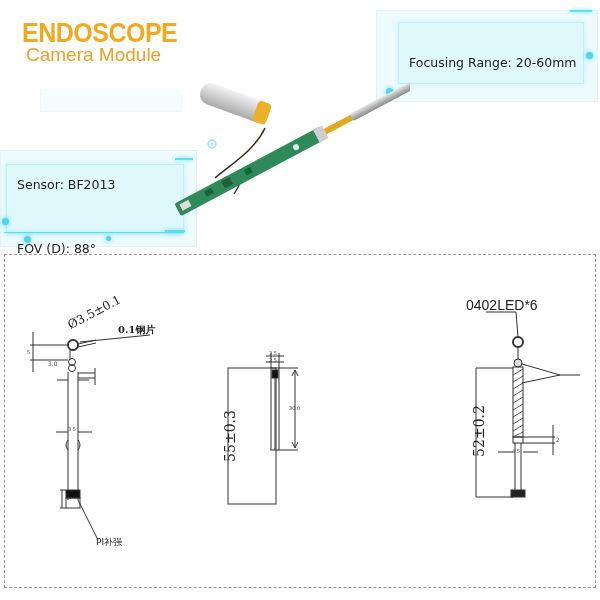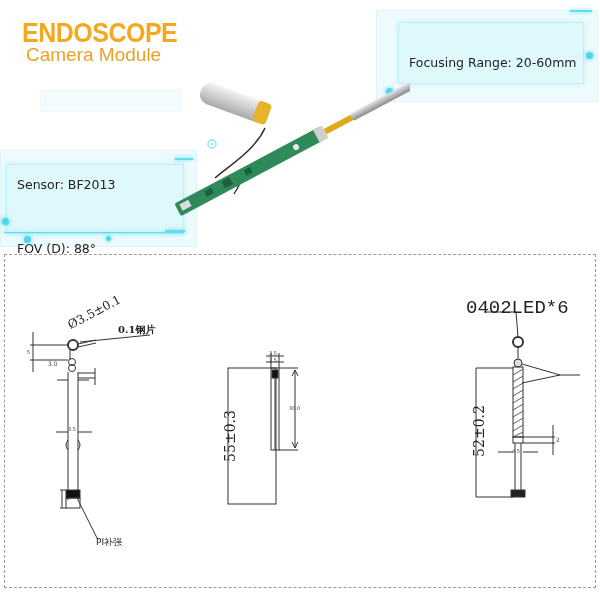--- a/index.html
+++ b/index.html
@@ -182,16 +182,16 @@
 <div class="abs" style="left:27px;top:349px;font-size:5px;color:#444;">5</div>
 <div class="abs" style="left:48px;top:360px;font-size:6px;color:#444;">3.0</div>
 <div class="abs" style="left:68px;top:426px;font-size:5px;color:#444;">3.5</div>
 <div class="abs" style="left:96px;top:536px;font-size:9px;color:#222;">PI补强</div>
 
 <div class="abs" style="left:200px;top:428px;font-family:'DejaVu Serif',serif;font-size:14px;color:#222;transform:rotate(-90deg);transform-origin:center;width:60px;text-align:center;">55±0.3</div>
 <div class="abs" style="left:269px;top:350px;font-size:5px;color:#444;">3.5</div>
 <div class="abs" style="left:269px;top:357px;font-size:5px;color:#444;">2.5</div>
 <div class="abs" style="left:289px;top:405px;font-size:5px;color:#444;">30.0</div>
 
-<div class="abs" style="left:466px;top:297px;font-family:Liberation Mono, monospace;font-size:19px;color:#222;">0402LED*6</div>
+<div class="abs" style="left:466px;top:297px;font-family:Liberation Sans, sans-serif;font-size:14px;color:#222;">0402LED*6</div>
 <div class="abs" style="left:449px;top:423px;font-family:'DejaVu Serif',serif;font-size:14px;color:#222;transform:rotate(-90deg);transform-origin:center;width:60px;text-align:center;">52±0.2</div>
 <div class="abs" style="left:512px;top:448px;font-size:5px;color:#444;">4.5</div>
 <div class="abs" style="left:556px;top:436px;font-size:6px;color:#444;">2</div>
 
 </body></html>

